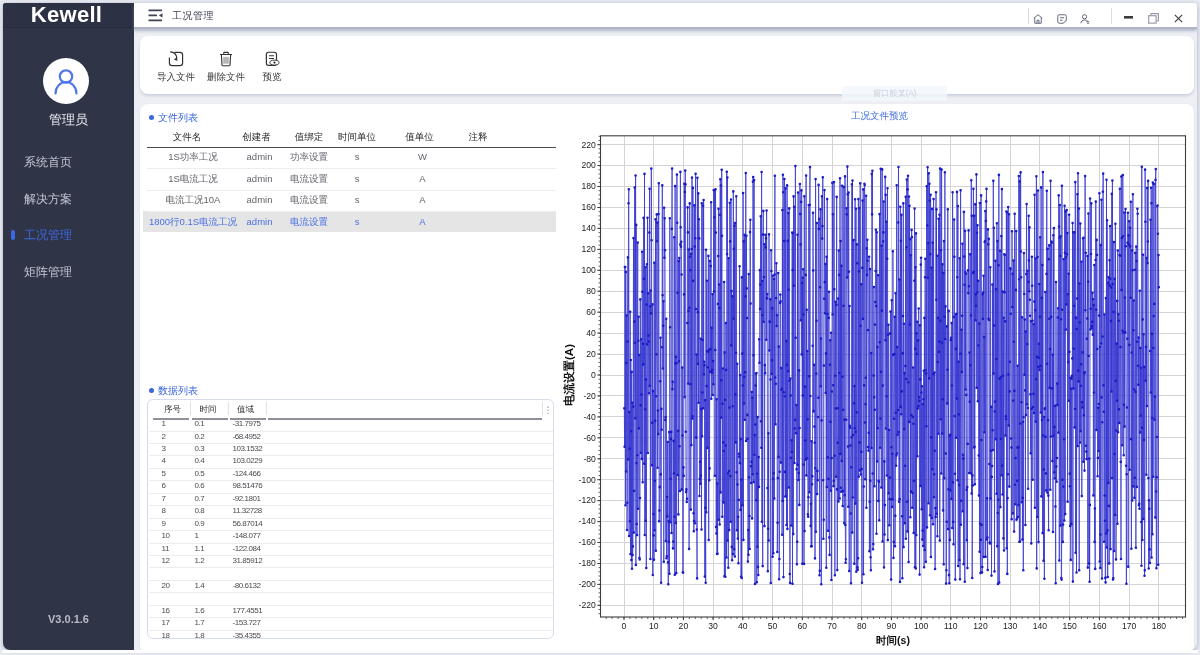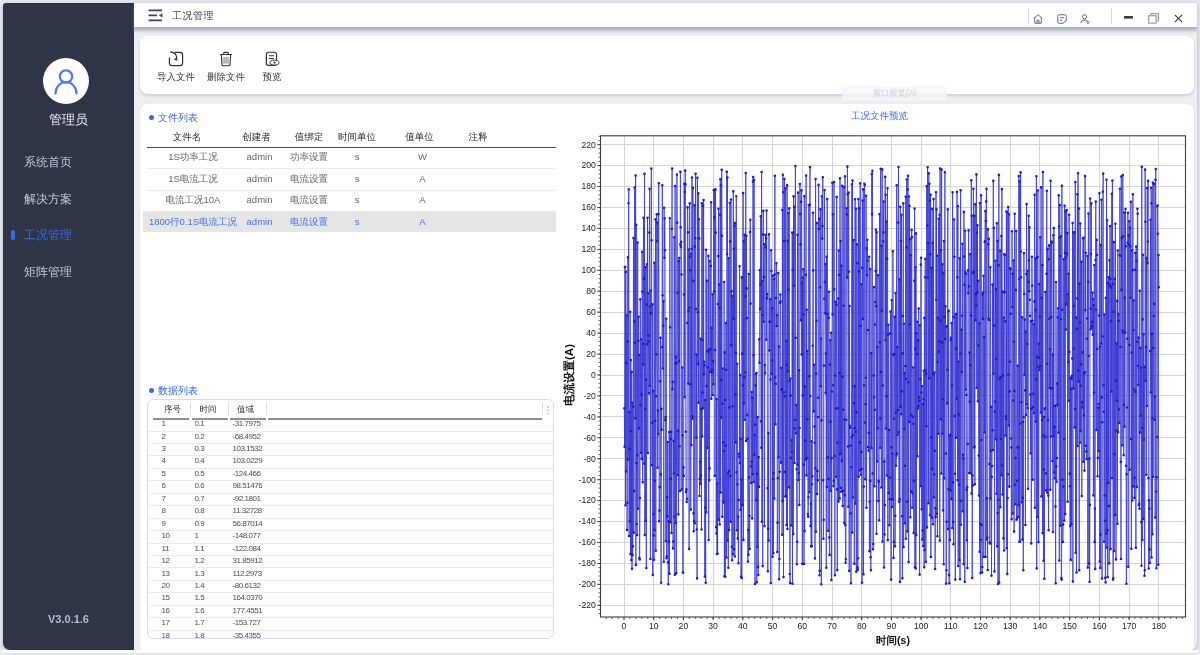--- a/index.html
+++ b/index.html
@@ -58,20 +58,21 @@
 #charttitle { position:absolute; left:711px; top:5.5px; font-size:9.5px; color:#3f6ce0; }
 #chart { position:absolute; left:420px; top:0; transform:translateZ(0); }
 #bstrip { position:absolute; left:2px; top:650px; width:1196px; height:2.6px; background:#fdfdfe; }
 #tooltip { transform:translateZ(0); position:absolute; left:839px; top:83px; width:105px; height:15px; background:rgba(242,247,252,.8);
   border-radius:2px; font-size:8.5px; color:#ccd3dd; text-align:center; line-height:15px; letter-spacing:-0.3px;}
 svg.ic { display:inline-block; vertical-align:middle; }
 </style></head>
 <body>
 <div id="win">
   <div id="side">
+    <div id="logo">Kewell</div>
     <div id="avatar">
       <svg class="ic" width="46" height="46" viewBox="0 0 46 46">
         <circle cx="23" cy="18.5" r="6.2" fill="none" stroke="#5077e8" stroke-width="2.2"></circle>
         <path d="M12.5 35.5 a10.5 11.5 0 0 1 21 0" fill="none" stroke="#5077e8" stroke-width="2.2" stroke-linecap="round"></path>
       </svg>
     </div>
     <div id="uname">管理员</div>
     <div class="mitem" style="top:151.3px">系统首页</div>
     <div class="mitem" style="top:187.8px">解决方案</div>
     <div class="mitem act" style="top:224.3px">工况管理</div>
@@ -254,34 +255,24 @@
         <div class="drow" style="top:143.1px">
           <span class="dc1">11</span>
           <span class="dc2">1.1</span>
           <span class="dc3">-122.084</span>
         </div>
         <div class="drow" style="top:155.5px">
           <span class="dc1">12</span>
           <span class="dc2">1.2</span>
           <span class="dc3">31.85912</span>
         </div>
-        <div class="drow" style="top:168.0px">
-          <span class="dc1">13</span>
-          <span class="dc2">1.3</span>
-          <span class="dc3">112.2973</span>
-        </div>
         <div class="drow" style="top:180.4px">
           <span class="dc1">20</span>
           <span class="dc2">1.4</span>
           <span class="dc3">-80.6132</span>
-        </div>
-        <div class="drow" style="top:192.9px">
-          <span class="dc1">15</span>
-          <span class="dc2">1.5</span>
-          <span class="dc3">164.0370</span>
         </div>
         <div class="drow" style="top:205.3px">
           <span class="dc1">16</span>
           <span class="dc2">1.6</span>
           <span class="dc3">177.4551</span>
         </div>
         <div class="drow" style="top:217.8px">
           <span class="dc1">17</span>
           <span class="dc2">1.7</span>
           <span class="dc3">-153.727</span>

